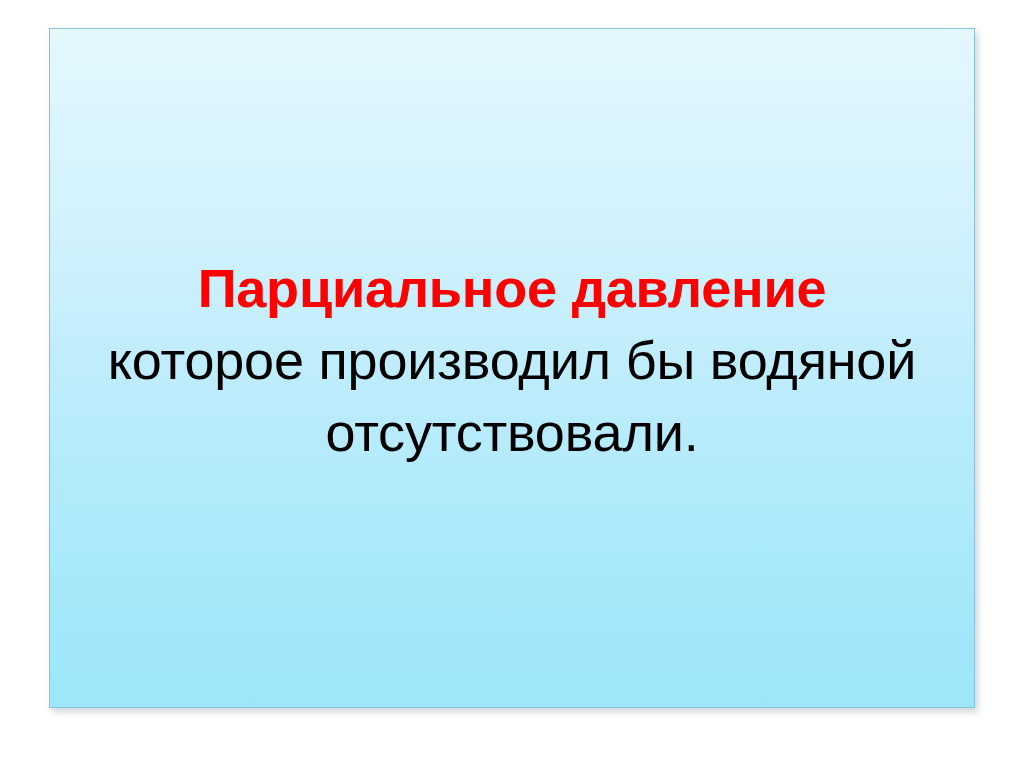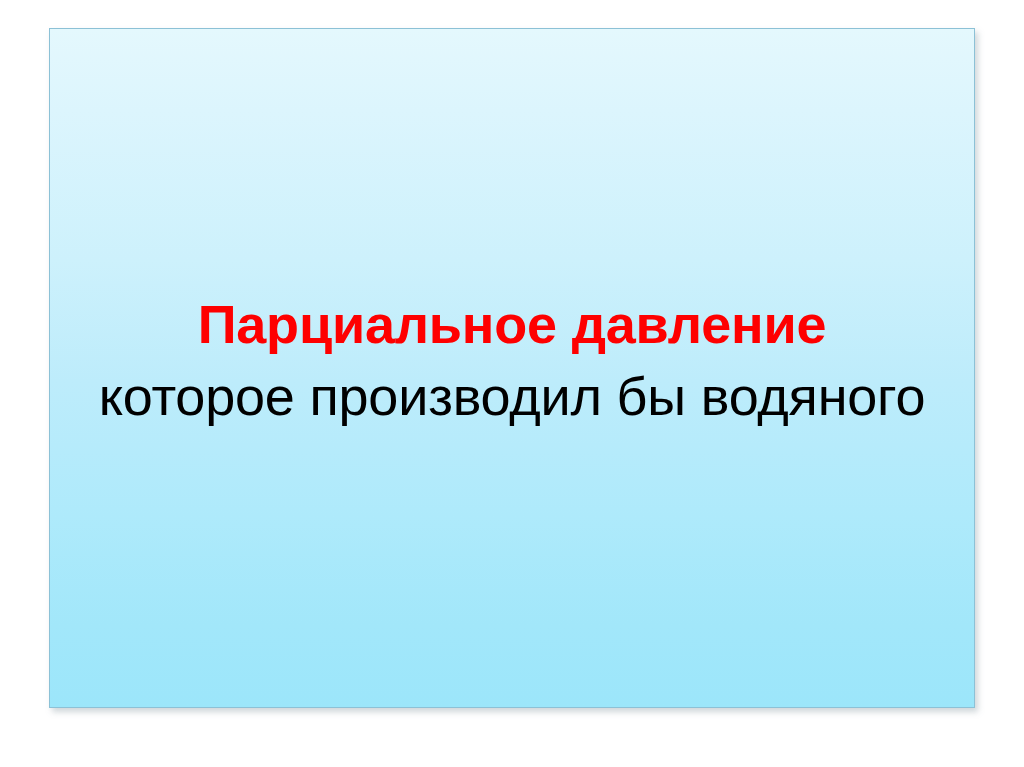--- a/index.html
+++ b/index.html
@@ -77,21 +77,22 @@
 
 <div id="slide-canvas">
 
   <div id="slide-frame">
 
     <div id="definition-block">
 
       <span class="def-line line-one"><span class="term-highlight">Парциальное давление</span></span>
 
 
-      <span class="def-line line-three">которое производил бы водяного</span>
+      <span class="def-line line-three">которое производил бы водяной</span>
 
 
+      <span class="def-line line-five">отсутствовали.</span>
 
     </div>
 
   </div>
 
 </div>
 
 </body></html>

